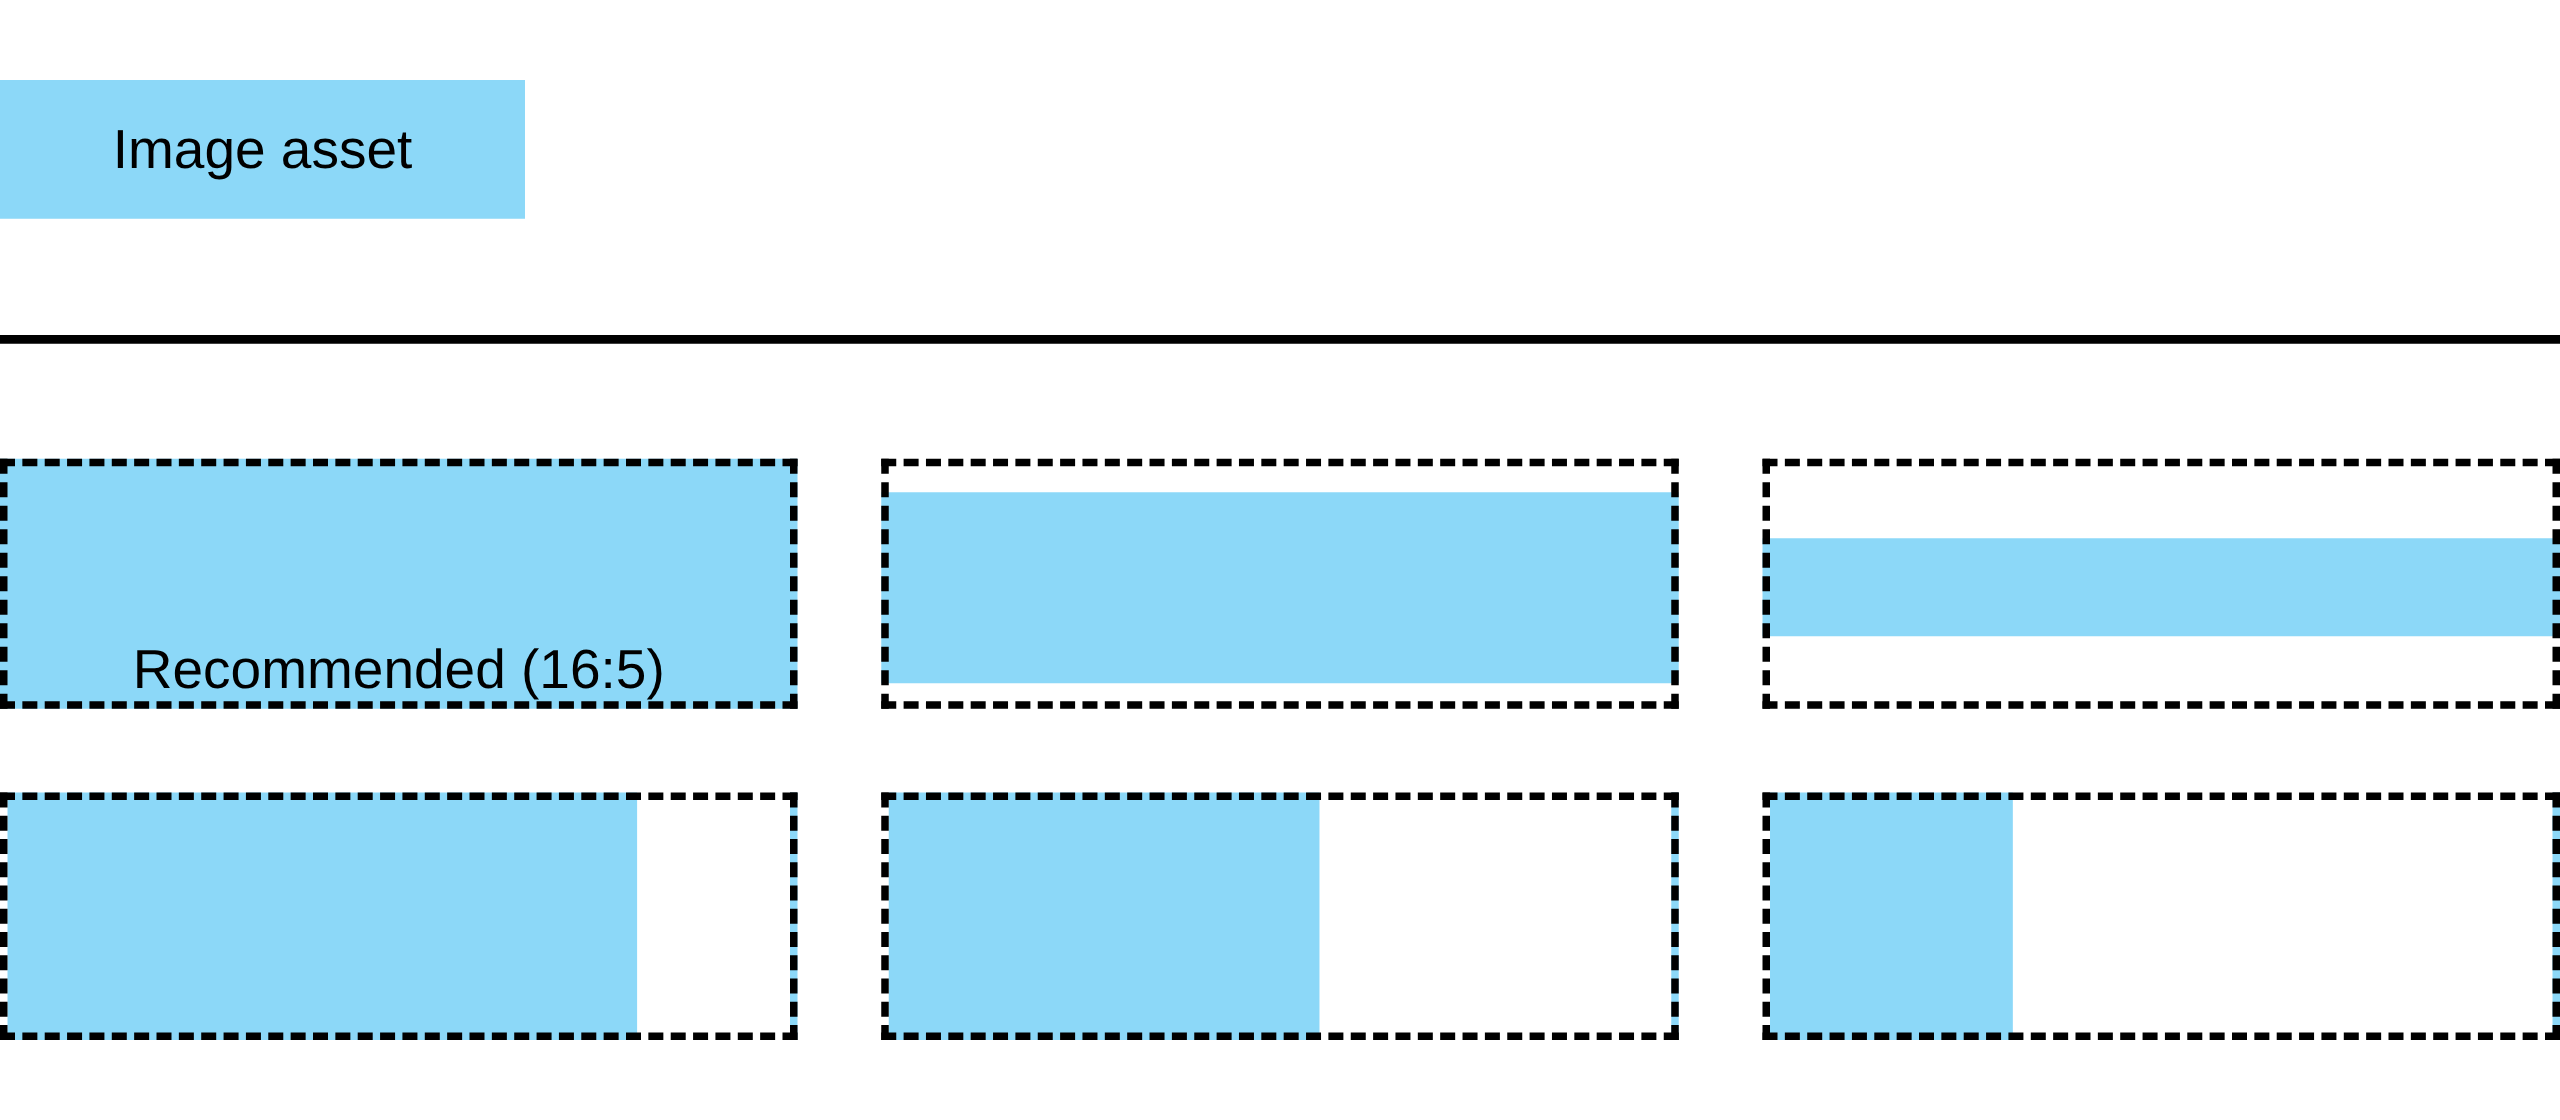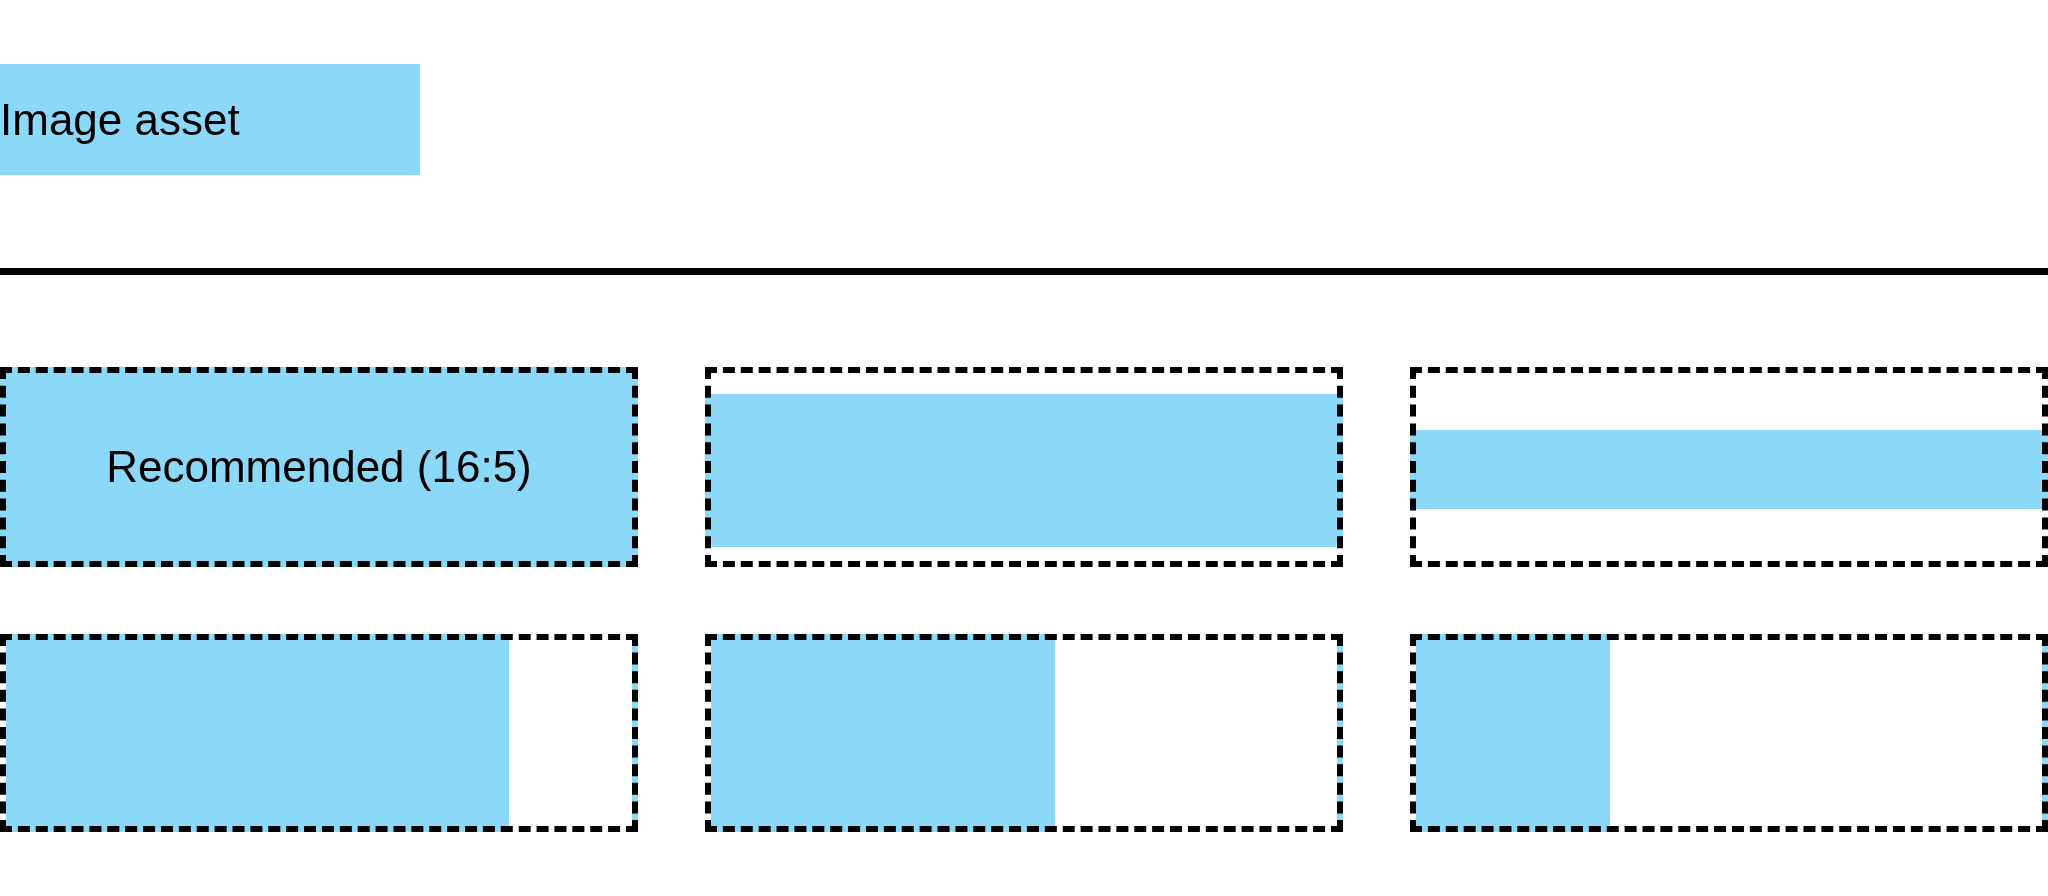--- a/index.html
+++ b/index.html
@@ -17,21 +17,21 @@
     color: #000000;
   }
   .legend-swatch {
     position: absolute;
     left: 0;
     top: 64px;
     width: 420px;
     height: 111px;
     display: flex;
     align-items: center;
-    justify-content: flex-start;
+    justify-content: center;
     font-size: 44px;
     font-weight: 400;
   }
   .legend-dashed {
     position: absolute;
     left: 455px;
     top: 64px;
     width: 906px;
     height: 111px;
     box-sizing: border-box;
@@ -49,21 +49,21 @@
     width: 2048px;
     height: 7px;
     background: #000000;
   }
   .cell {
     position: absolute;
     width: 638px;
     box-sizing: border-box;
     border: 6px dashed #000000;
     display: flex;
-    align-items: center;
+    align-items: flex-end;
     justify-content: center;
     font-size: 44px;
     font-weight: 400;
     
   }
   .row0 { top: 367px; height: 200px; }
   .row1 { top: 634px; height: 198px; }
   .col0 { left: 0; }
   .col1 { left: 705px; }
   .col2 { left: 1410px; }

